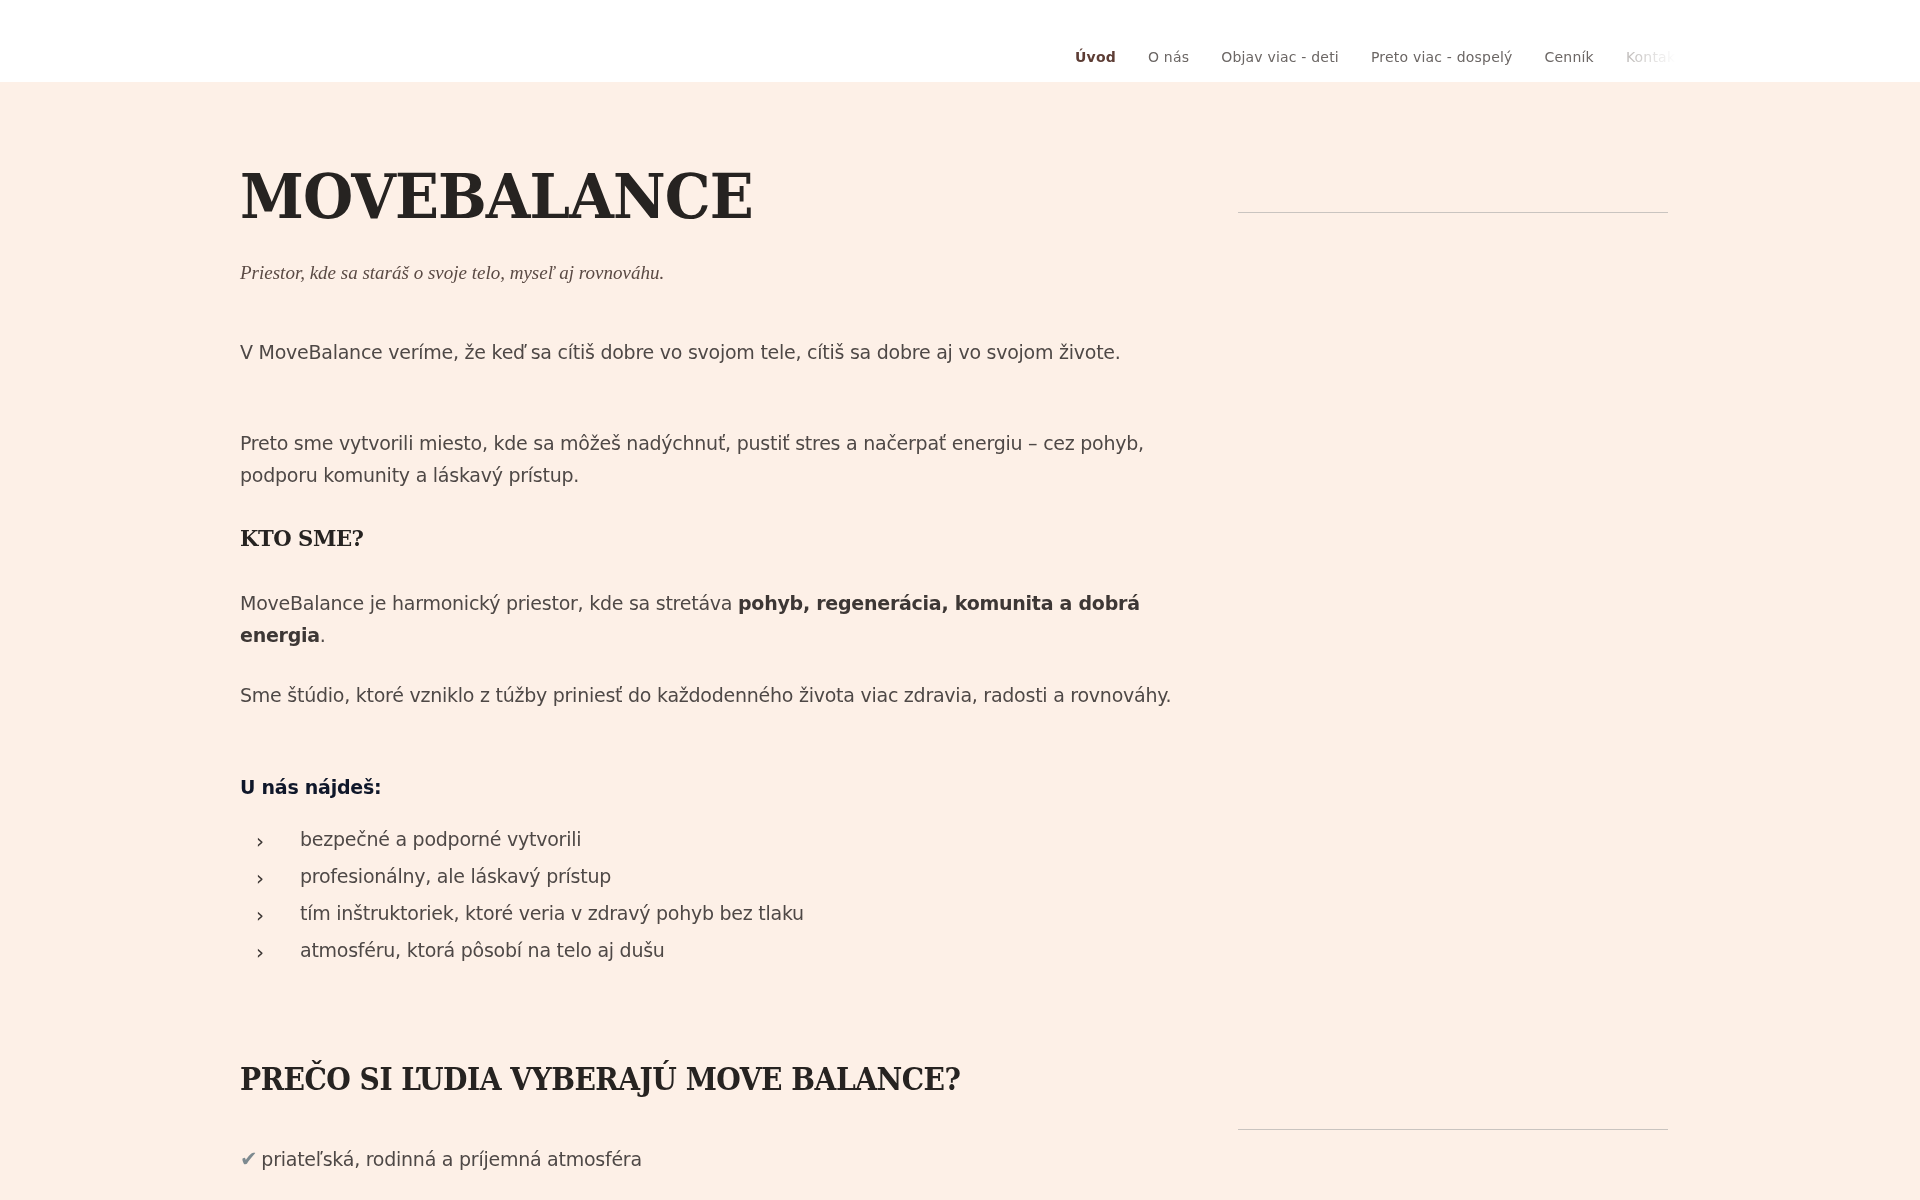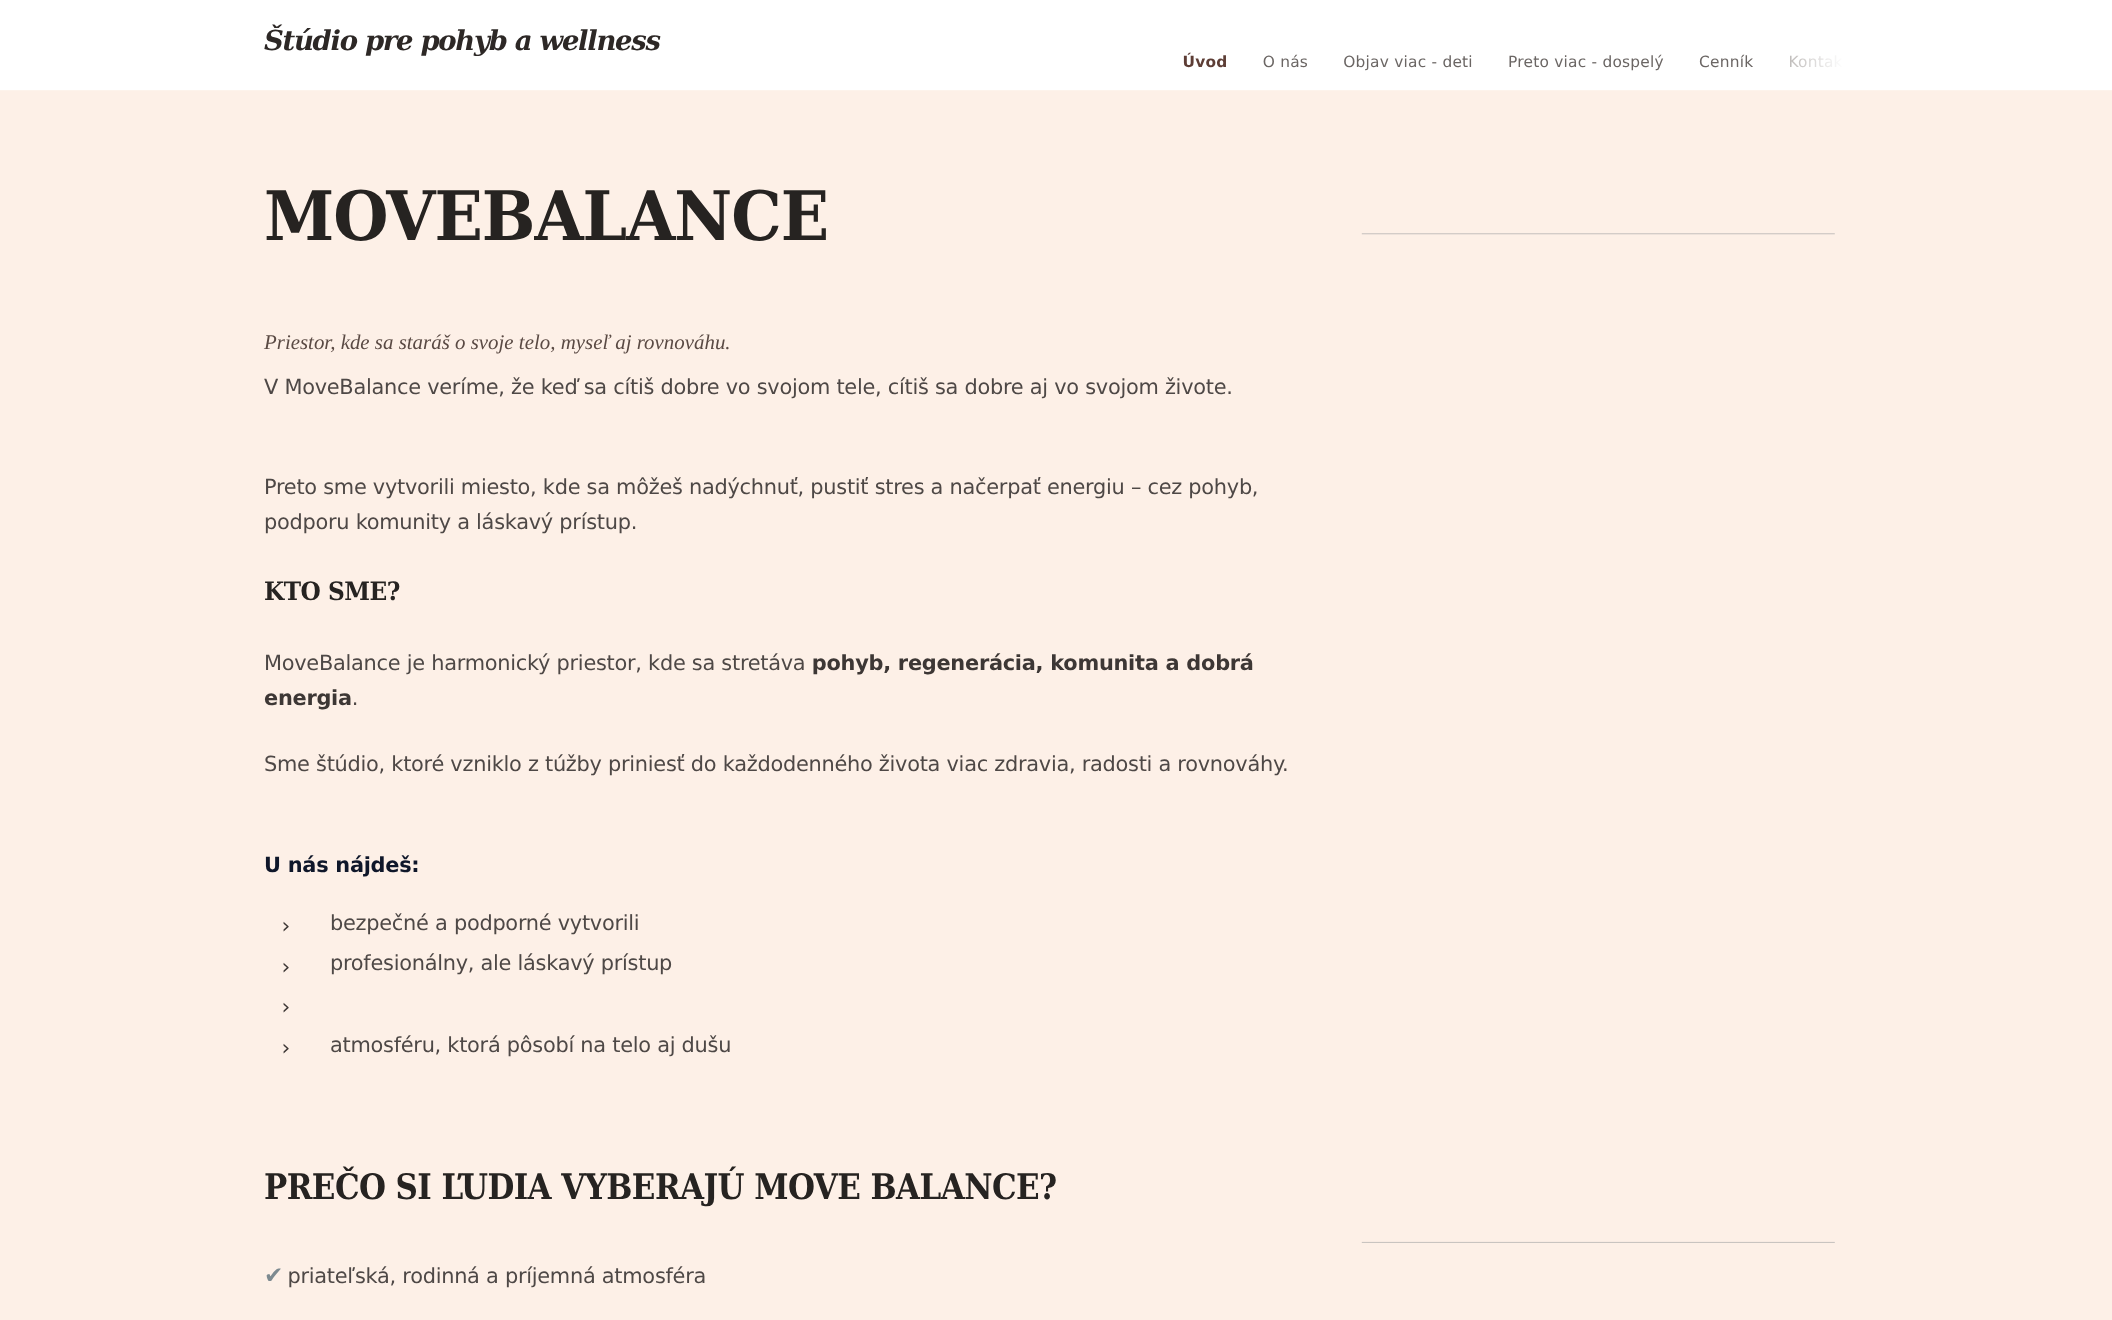--- a/index.html
+++ b/index.html
@@ -45,21 +45,20 @@
     font-family: "DejaVu Serif", serif; font-weight: bold;
     font-size: 62px; letter-spacing: -1px; color: #262321;
     transform: scaleX(0.93); transform-origin: left;
     white-space: nowrap;
   }
   .tagline {
     position: absolute; left: 0; top: 180px;
     font-family: "Liberation Serif", serif; font-style: italic;
     font-size: 19px; color: #5a4a44;
     white-space: nowrap;
-    margin-top: 39px;
   }
   .p {
     position: absolute; left: 0;
     font-family: "DejaVu Sans", sans-serif;
     font-size: 19px; line-height: 32px; color: #4e4846;
     letter-spacing: -0.25px;
     width: 935px;
   }
   .p b { color: #3d3735; }
   .h3 {
@@ -97,21 +96,20 @@
 
   .sidebar-rule {
     position: absolute; left: 1238px; width: 430px; height: 1px;
     background: #c9c4c0;
   }
 </style>
 </head>
 <body>
 
 <header class="header">
-  <div class="logo">Štúdio pre pohyb a wellness</div>
   <nav class="nav">
     <a class="active">Úvod</a>
     <a>O nás</a>
     <a>Objav viac - deti</a>
     <a>Preto viac - dospelý</a>
     <a>Cenník</a>
     <a class="faded">Kontakt</a>
   </nav>
 </header>
 
@@ -126,21 +124,21 @@
 
   <p class="p" style="top:505px;"><span>MoveBalance je harmonický priestor, kde sa stretáva </span><b>pohyb, regenerácia, komunita a dobrá energia</b><span>.</span></p>
 
   <p class="p" style="top:597px;">Sme štúdio, ktoré vzniklo z túžby priniesť do každodenného života viac zdravia, radosti a rovnováhy.</p>
 
   <p class="p" style="top:689px;font-weight:bold;color:#0f172a;">U nás nájdeš:</p>
 
   <ul class="list">
     <li><span class="chev">›</span><span>bezpečné a podporné vytvorili</span></li>
     <li><span class="chev">›</span><span>profesionálny, ale láskavý prístup</span></li>
-    <li><span class="chev">›</span></li>
+    <li><span class="chev">›</span><span>tím inštruktoriek, ktoré veria v zdravý pohyb bez tlaku</span></li>
     <li><span class="chev">›</span><span>atmosféru, ktorá pôsobí na telo aj dušu</span></li>
   </ul>
 
   <h2 class="h2" style="top:978px;">PREČO SI ĽUDIA VYBERAJÚ MOVE BALANCE?</h2>
 
   <div class="check-line">
     <span class="check">✔</span><span>priateľská, rodinná a príjemná atmosféra</span>
   </div>
 </main>
 

